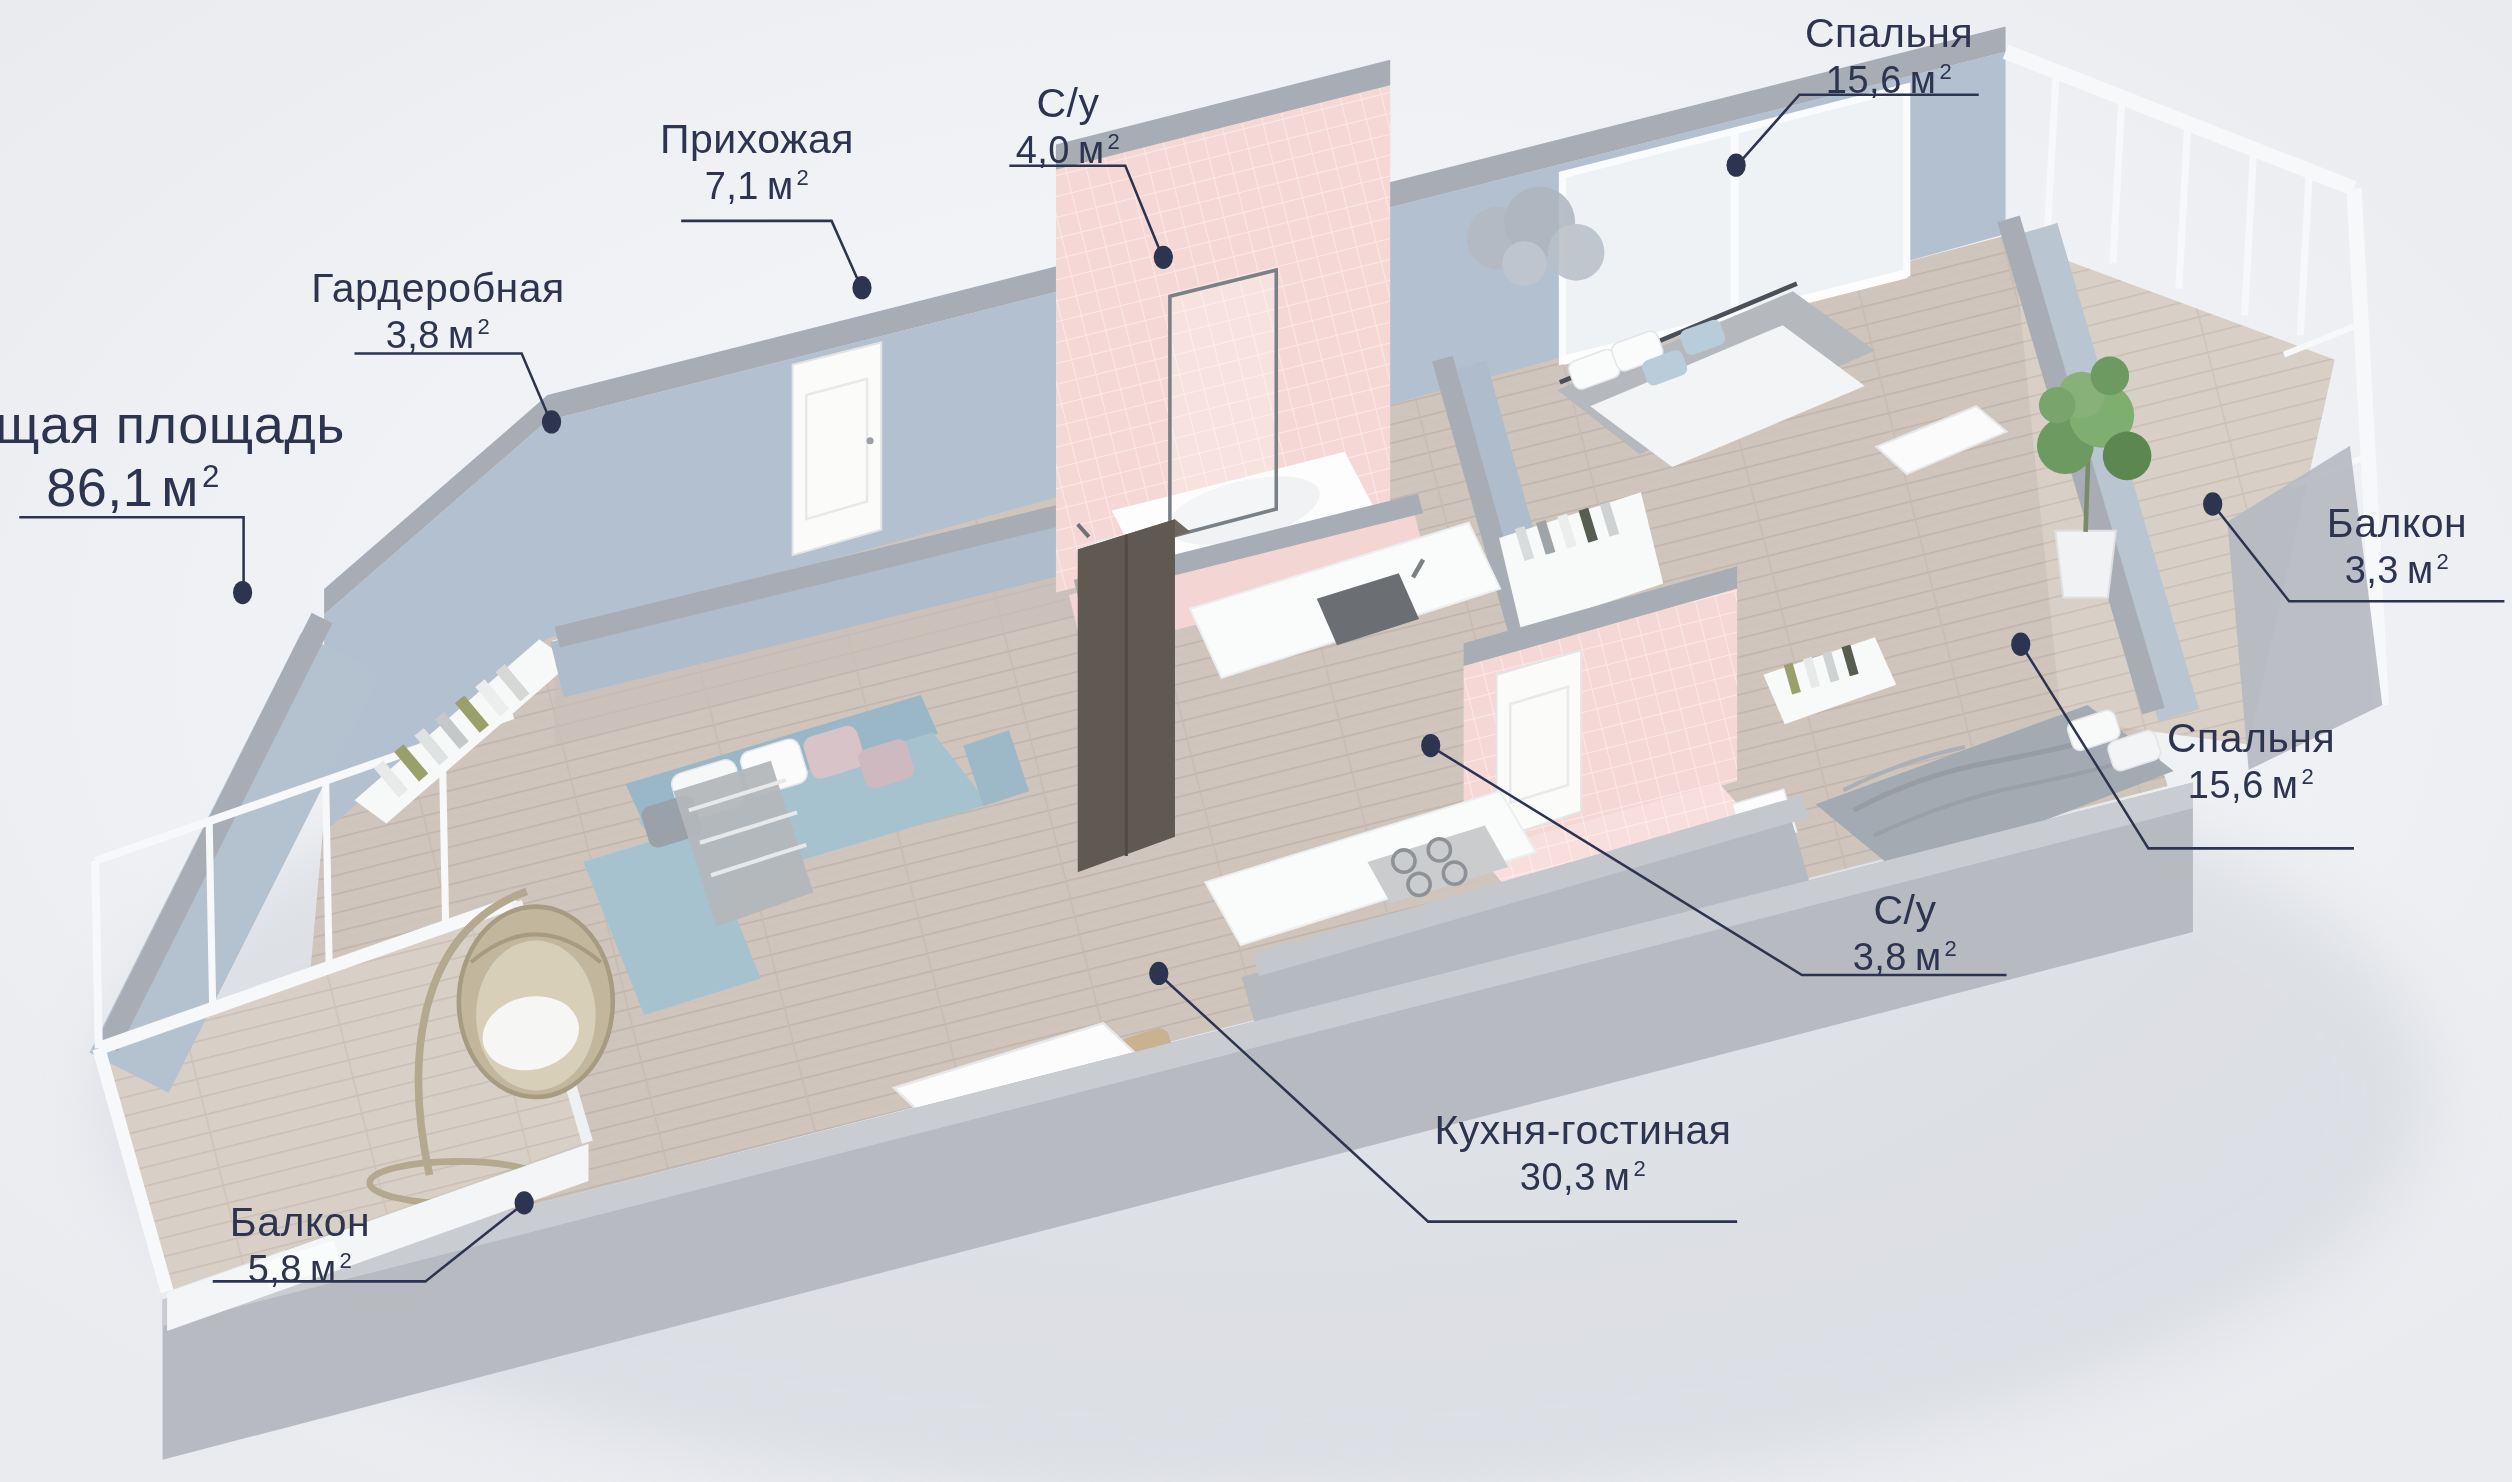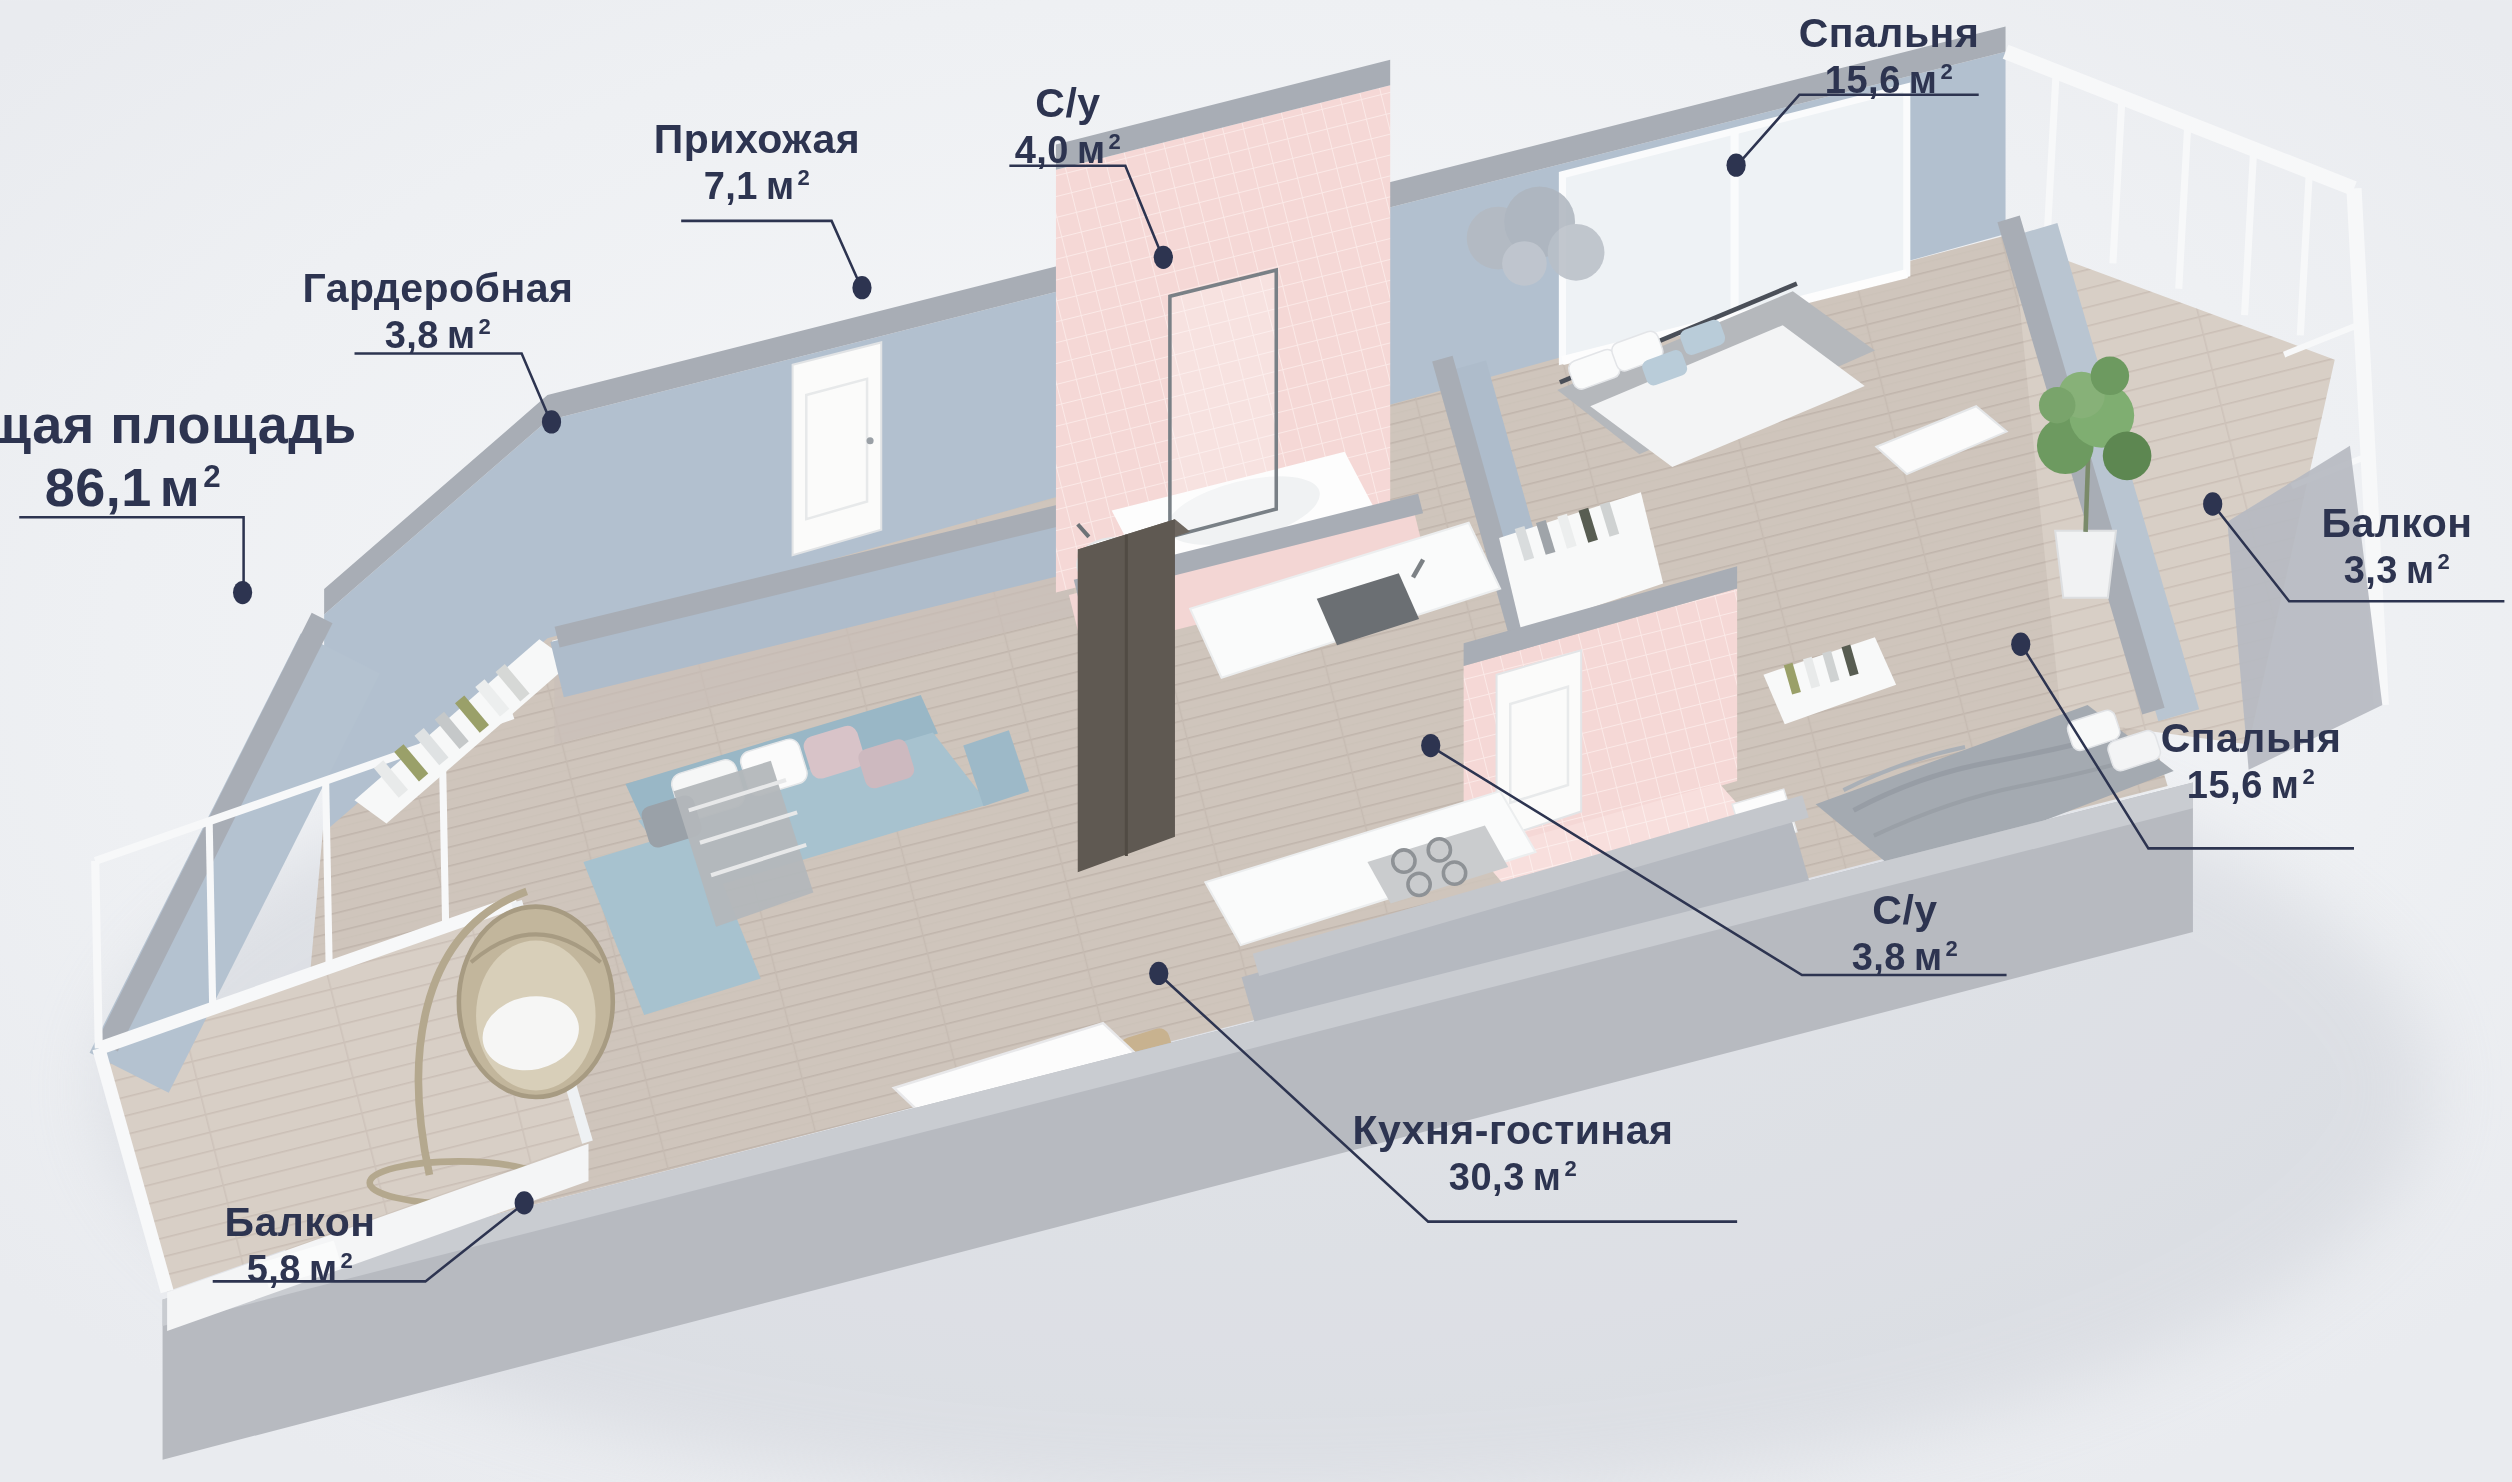--- a/index.html
+++ b/index.html
@@ -1,17 +1,17 @@
 <!DOCTYPE html>
 <html style="font-size:8px"><head>
 <meta charset="utf-8">
 <style>
   html,body{margin:0;padding:0;width:2512px;height:1482px;overflow:hidden;
     background:#eef0f3;font-family:"Liberation Sans","DejaVu Sans",sans-serif;}
-  #stage{position:relative;width:2512px;height:1482px;font-weight:bold;}
+  #stage{position:relative;width:2512px;height:1482px;}
   #plan-svg{position:absolute;left:0;top:0;}
   .room-label{position:absolute;transform:translateX(-50%);text-align:center;
     color:#2d3450;line-height:1.16;white-space:nowrap;}
   .rl-name{font-size:41px;letter-spacing:0.5px;}
   .rl-area{font-size:38px;letter-spacing:0.5px;}
   .rl-area .unit{margin-left:8px;}
   .rl-area sup{font-size:0.58em;vertical-align:super;margin-left:3px;}
   .title-label .rl-name{font-size:54px;}
   .title-label .rl-area{font-size:54px;}
 </style>
@@ -373,21 +373,21 @@
 <div class="room-label" style="left:2251px;top:715px">
   <div class="rl-name">Спальня</div>
   <div class="rl-area"><span>15,6</span><span class="unit">м</span><sup>2</sup></div>
 </div>
 
 <div class="room-label" style="left:1905px;top:887px">
   <div class="rl-name">С/у</div>
   <div class="rl-area"><span>3,8</span><span class="unit">м</span><sup>2</sup></div>
 </div>
 
-<div class="room-label" style="left:1513px;top:1107px">
+<div class="room-label" style="left:1583px;top:1107px">
   <div class="rl-name">Кухня-гостиная</div>
   <div class="rl-area"><span>30,3</span><span class="unit">м</span><sup>2</sup></div>
 </div>
 
 <div class="room-label" style="left:300px;top:1199px">
   <div class="rl-name">Балкон</div>
   <div class="rl-area"><span>5,8</span><span class="unit">м</span><sup>2</sup></div>
 </div>
 
 </div>

